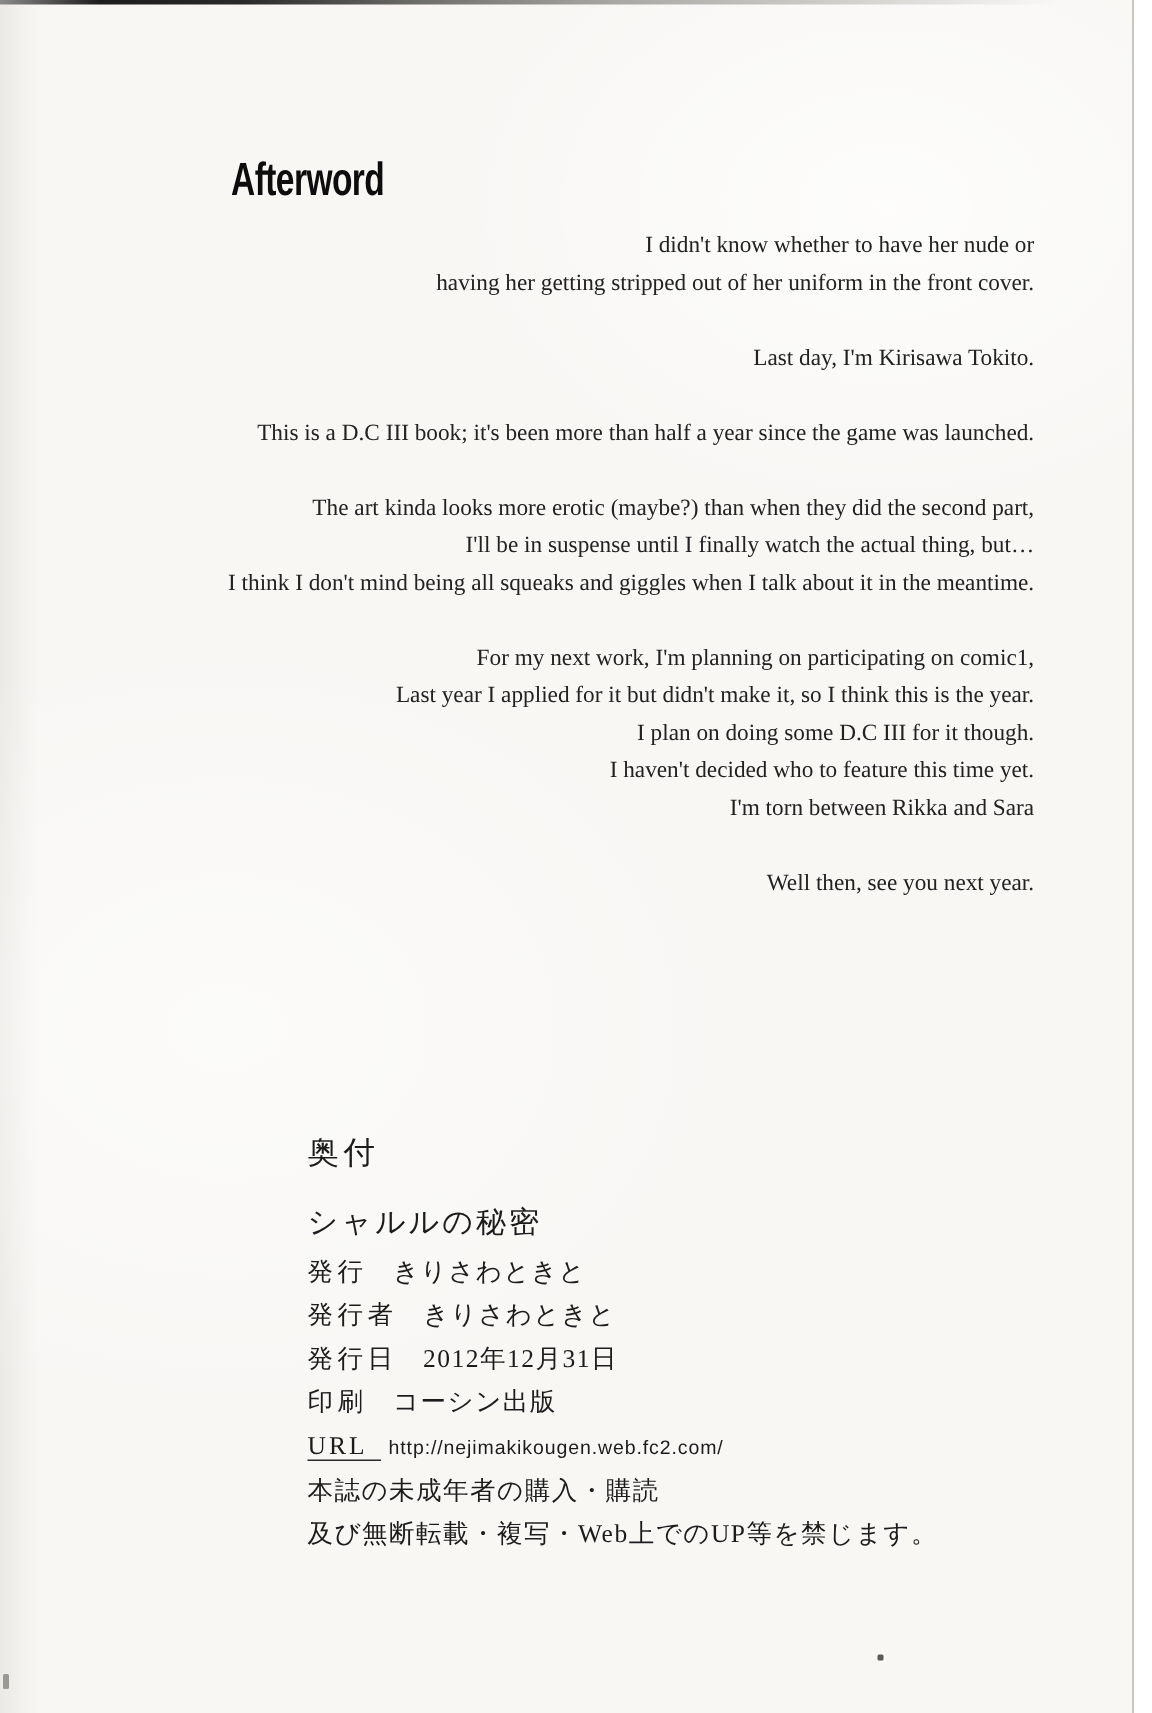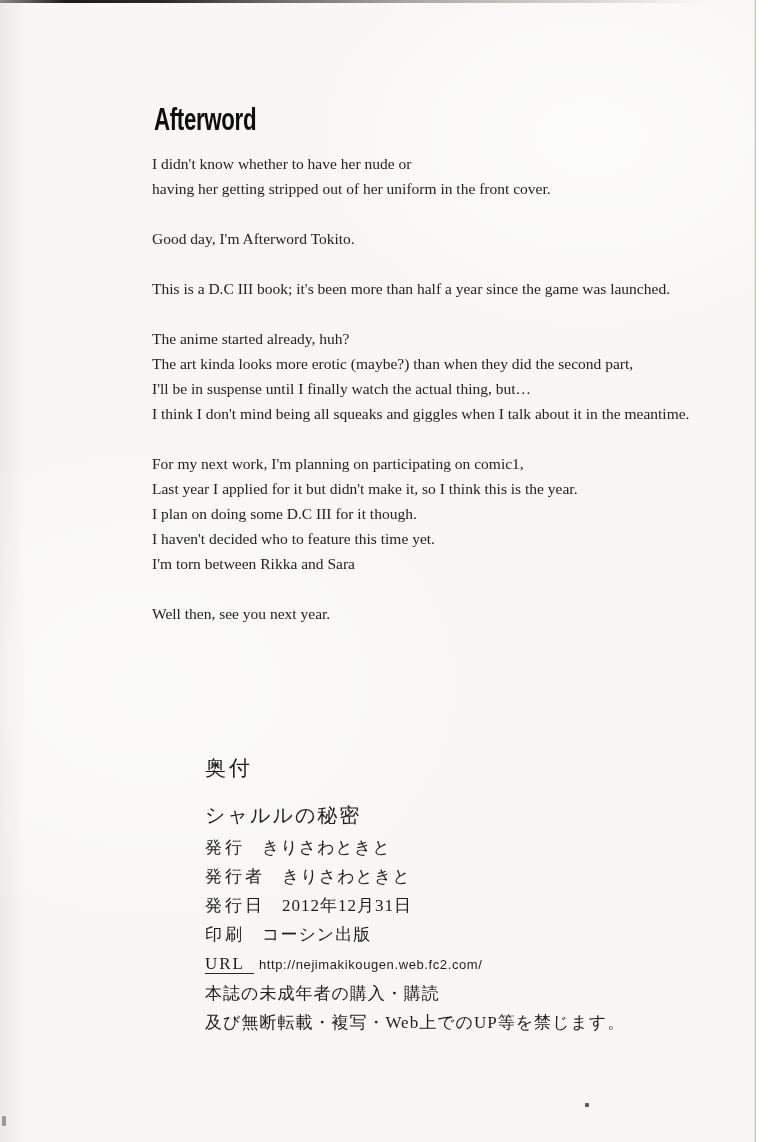--- a/index.html
+++ b/index.html
@@ -29,21 +29,21 @@
     font-weight:bold;font-size:31px;line-height:31px;color:#0d0d0d;
     letter-spacing:-0.5px;
     transform:scaleX(0.72);transform-origin:left top;
     white-space:nowrap;
   }
   .body{
     position:absolute;top:151px;left:152px;
     font-size:15.5px;line-height:25px;color:#222;
   }
   .para{margin:0 0 25px 0;}
-  .line{display:block;white-space:nowrap;}
+  .line{display:block;white-space:nowrap;text-align:right;}
   .colophon{
     position:absolute;top:757px;left:205px;
     color:#1c1c1c;
   }
   .okuzuke-heading{
     font-size:21px;line-height:22px;letter-spacing:3px;
     margin:0 0 25px 0;font-weight:500;
   }
   .book-title{
     font-size:20px;line-height:22px;letter-spacing:2px;
@@ -72,27 +72,26 @@
   <div class="top-edge"></div>
 
   <h1 class="title">Afterword</h1>
 
   <div class="body">
     <p class="para">
       <span class="line">I didn't know whether to have her nude or</span>
       <span class="line">having her getting stripped out of her uniform in the front cover.</span>
     </p>
     <p class="para">
-      <span class="line">Good day, I'm Afterword Tokito.</span>
+      <span class="line">Last day, I'm Kirisawa Tokito.</span>
     </p>
     <p class="para">
       <span class="line">This is a D.C III book; it's been more than half a year since the game was launched.</span>
     </p>
     <p class="para">
-      <span class="line">The anime started already, huh?</span>
       <span class="line">The art kinda looks more erotic (maybe?) than when they did the second part,</span>
       <span class="line">I'll be in suspense until I finally watch the actual thing, but…</span>
       <span class="line">I think I don't mind being all squeaks and giggles when I talk about it in the meantime.</span>
     </p>
     <p class="para">
       <span class="line">For my next work, I'm planning on participating on comic1,</span>
       <span class="line">Last year I applied for it but didn't make it, so I think this is the year.</span>
       <span class="line">I plan on doing some D.C III for it though.</span>
       <span class="line">I haven't decided who to feature this time yet.</span>
       <span class="line">I'm torn between Rikka and Sara</span>

